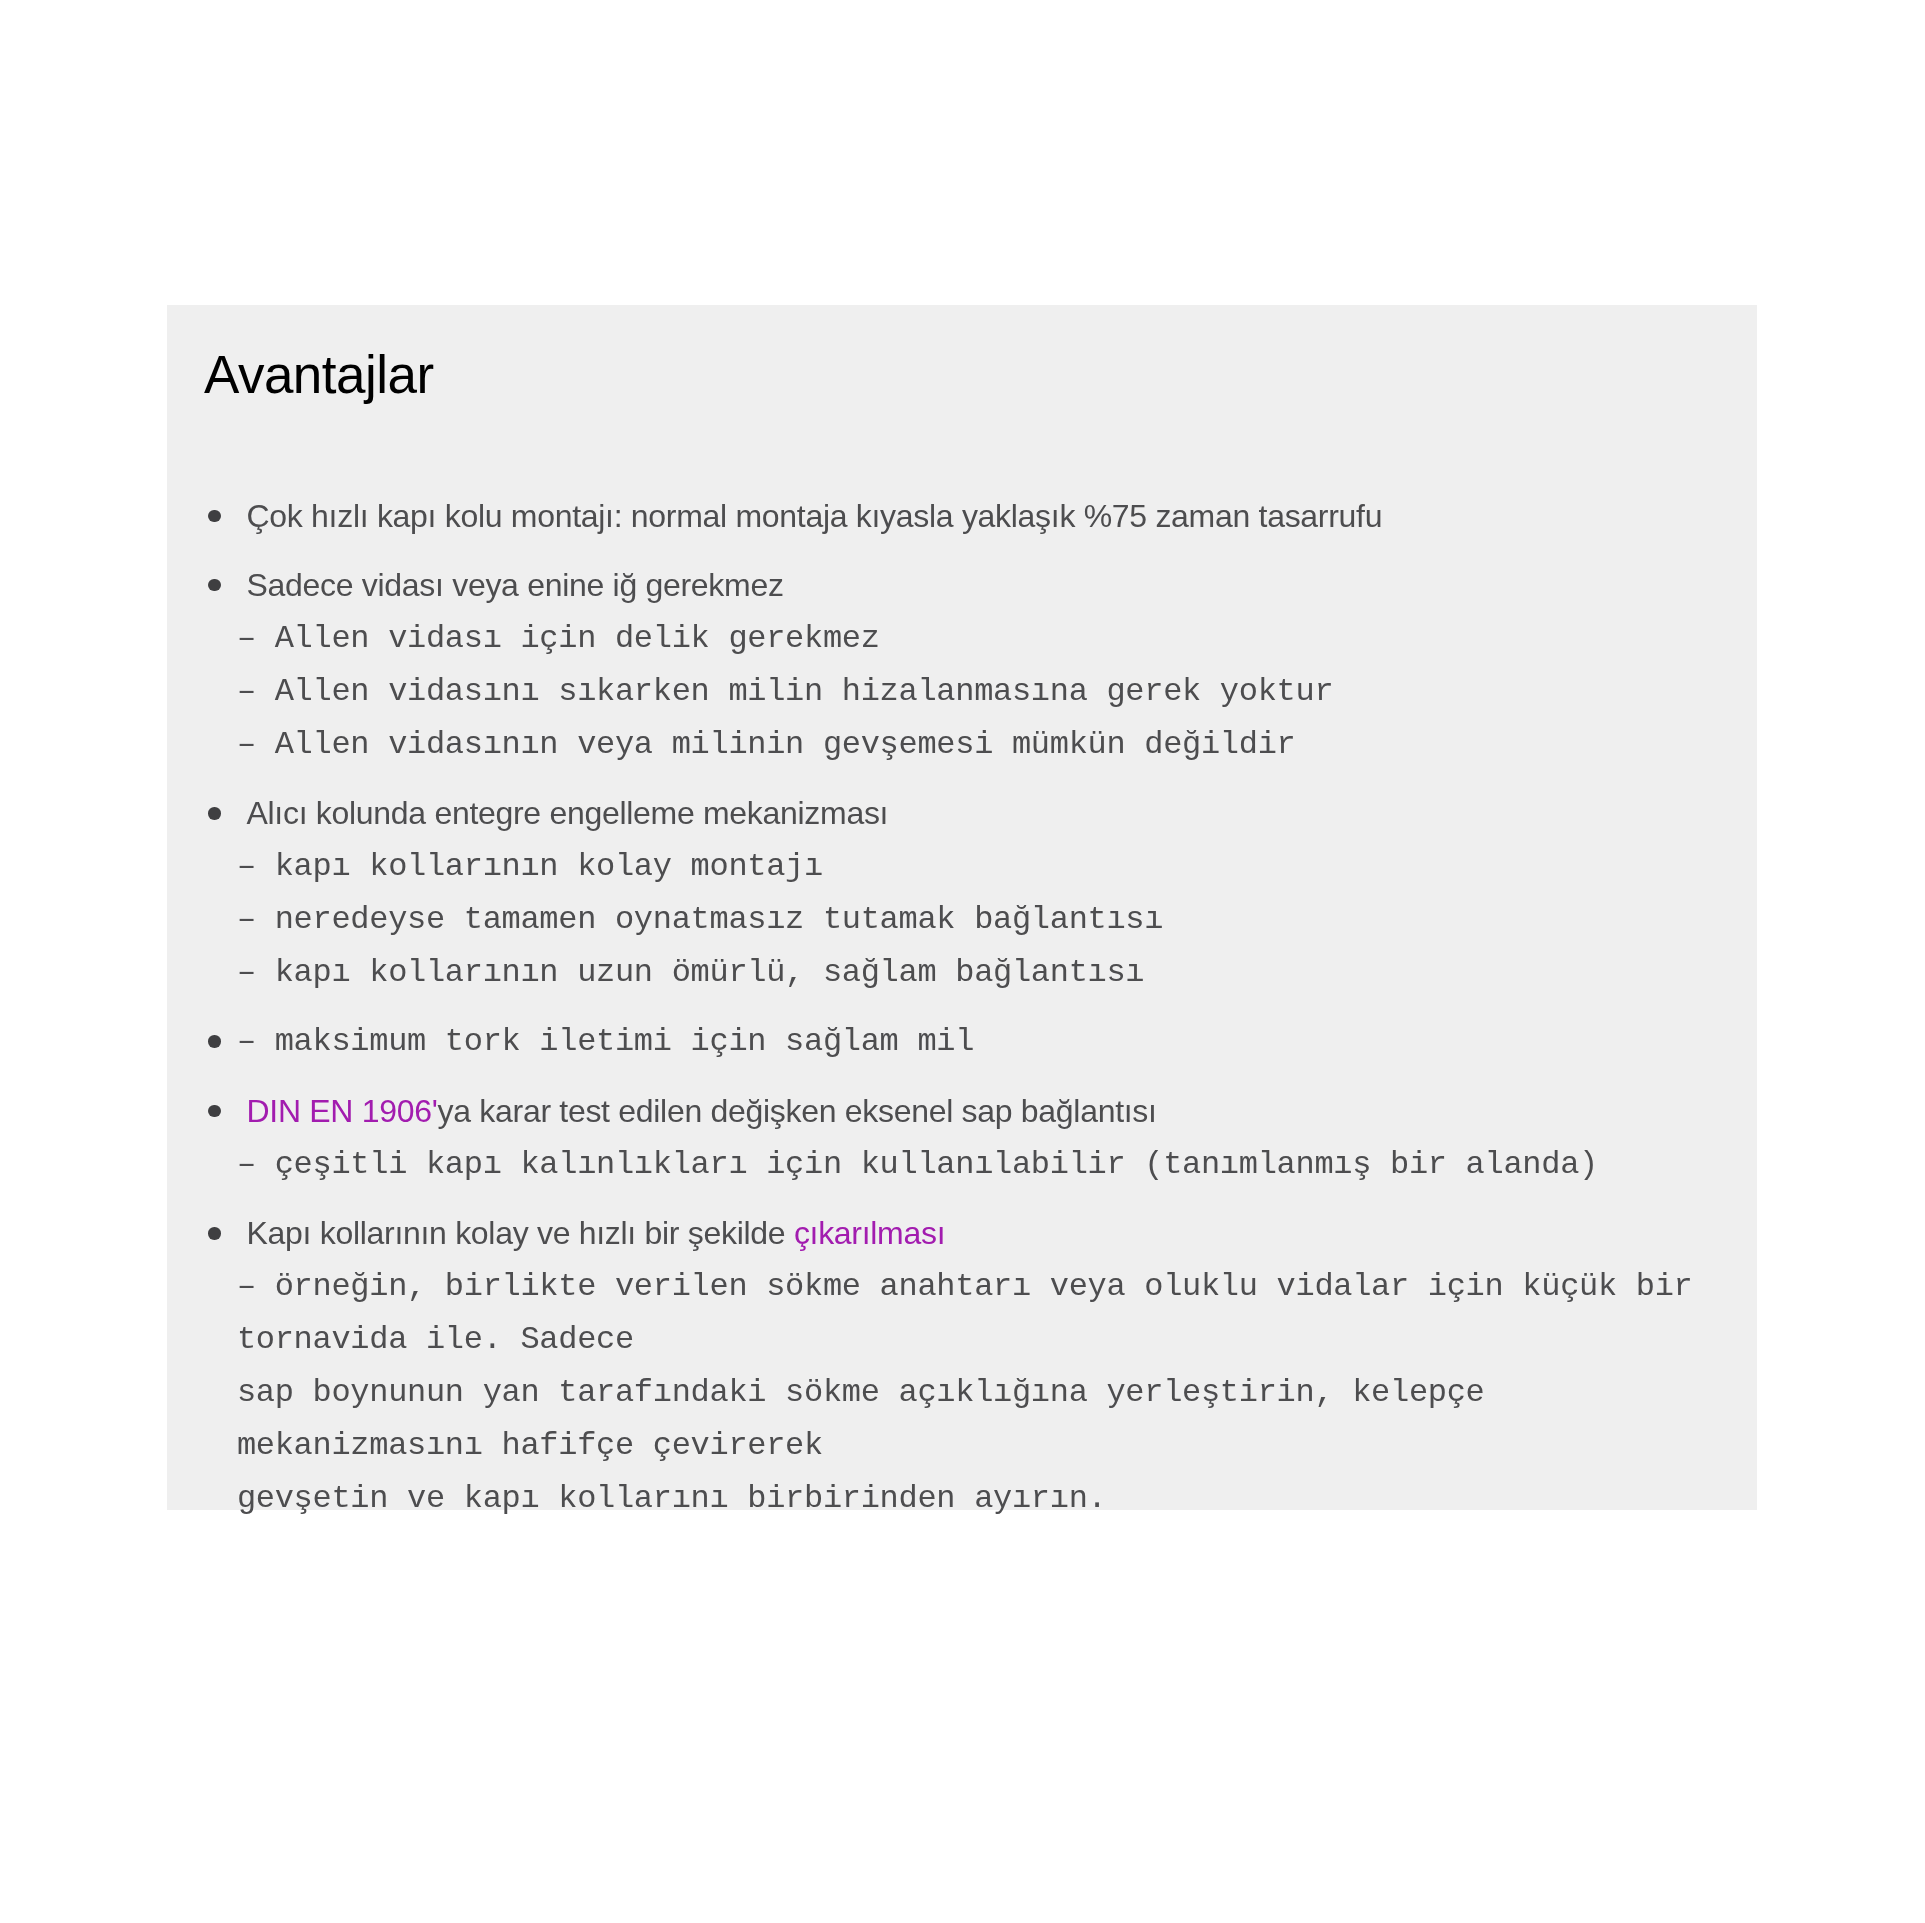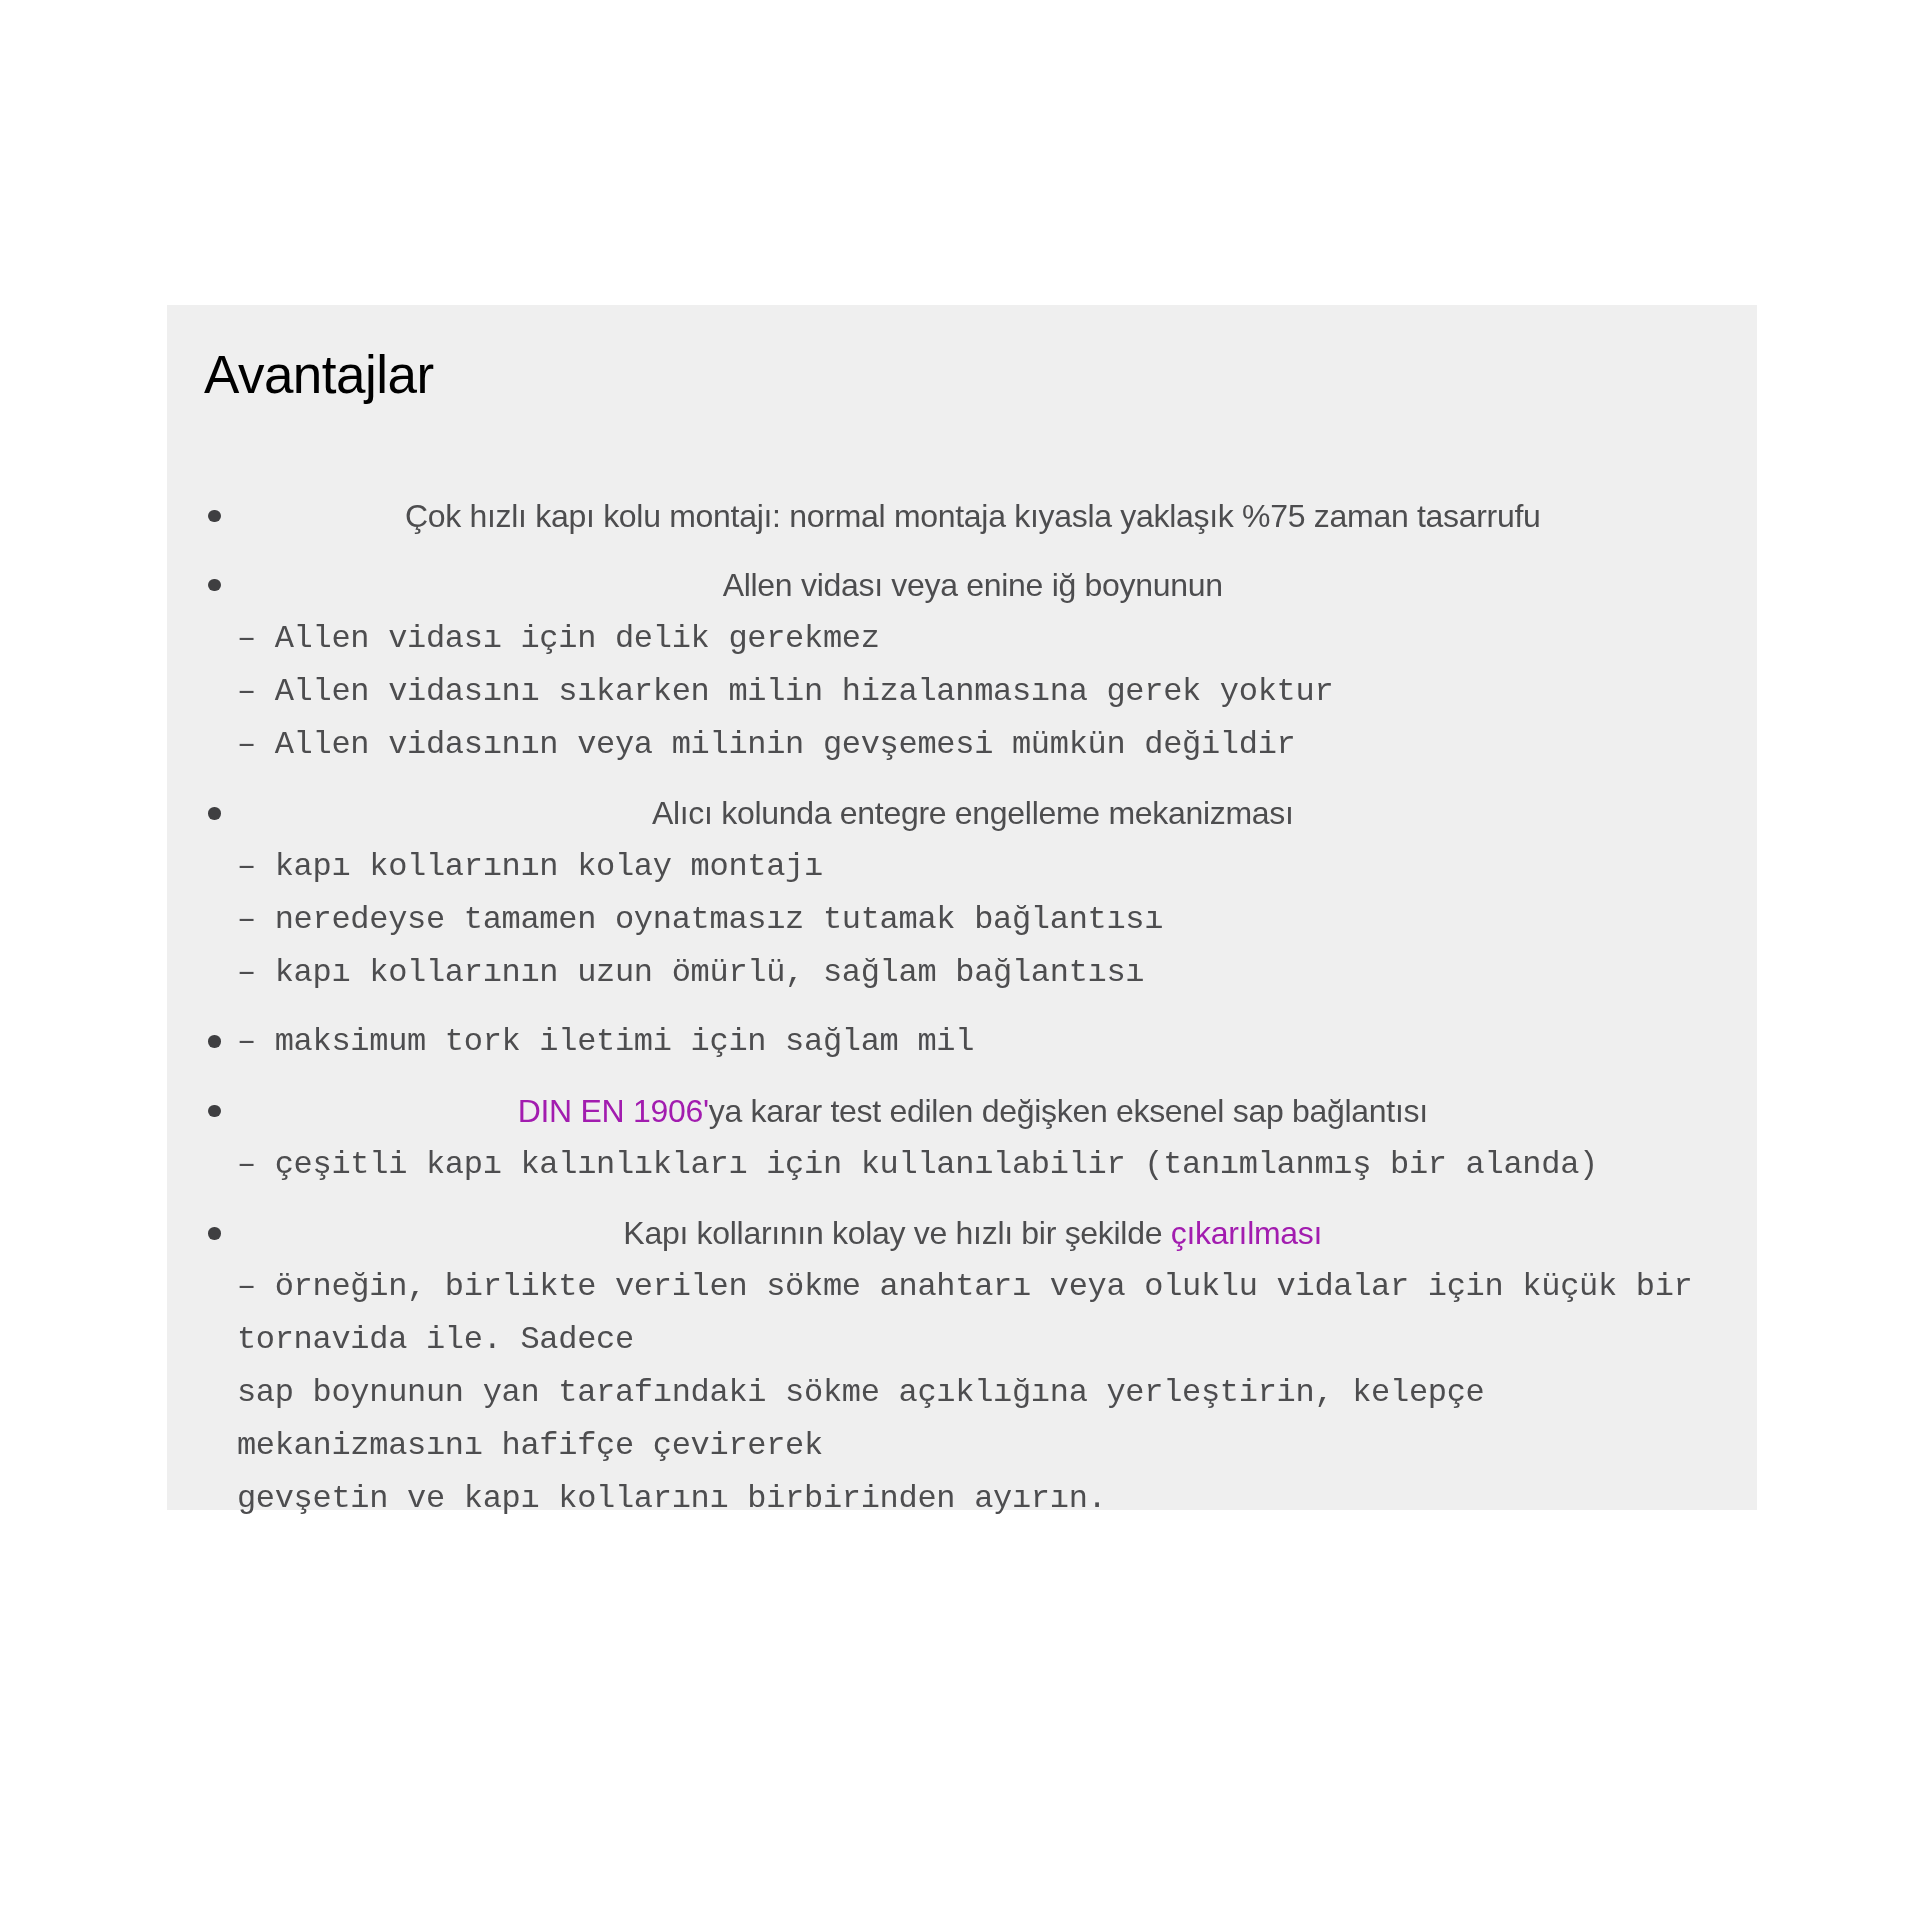--- a/index.html
+++ b/index.html
@@ -45,21 +45,21 @@
   .dot {
     flex: 0 0 auto;
     width: 12.5px;
     height: 12.5px;
     border-radius: 50%;
     background: #3f3f41;
     margin-top: 20px;
     margin-right: 26px;
   }
   .content { flex: 1 1 auto; min-width: 0; }
-  .main { white-space: normal; text-align: center; }
+  .main { white-space: normal; }
   .sub {
     white-space: pre-line;
     margin-left: -9.6px;
     font-family: Liberation Mono, monospace;
   }
   a.link {
     color: #a21caf;
     text-decoration: none;
     cursor: pointer;
   }
@@ -76,21 +76,21 @@
       <li class="group">
         <span class="dot"></span>
         <div class="content">
           <div class="main">Çok hızlı kapı kolu montajı: normal montaja kıyasla yaklaşık %75 zaman tasarrufu</div>
         </div>
       </li>
 
       <li class="group">
         <span class="dot"></span>
         <div class="content">
-          <div class="main">Allen vidası veya enine iğ boynunun</div>
+          <div class="main">Sadece vidası veya enine iğ gerekmez</div>
           <div class="sub">– Allen vidası için delik gerekmez
 – Allen vidasını sıkarken milin hizalanmasına gerek yoktur
 – Allen vidasının veya milinin gevşemesi mümkün değildir</div>
         </div>
       </li>
 
       <li class="group">
         <span class="dot"></span>
         <div class="content">
           <div class="main">Alıcı kolunda entegre engelleme mekanizması</div>

